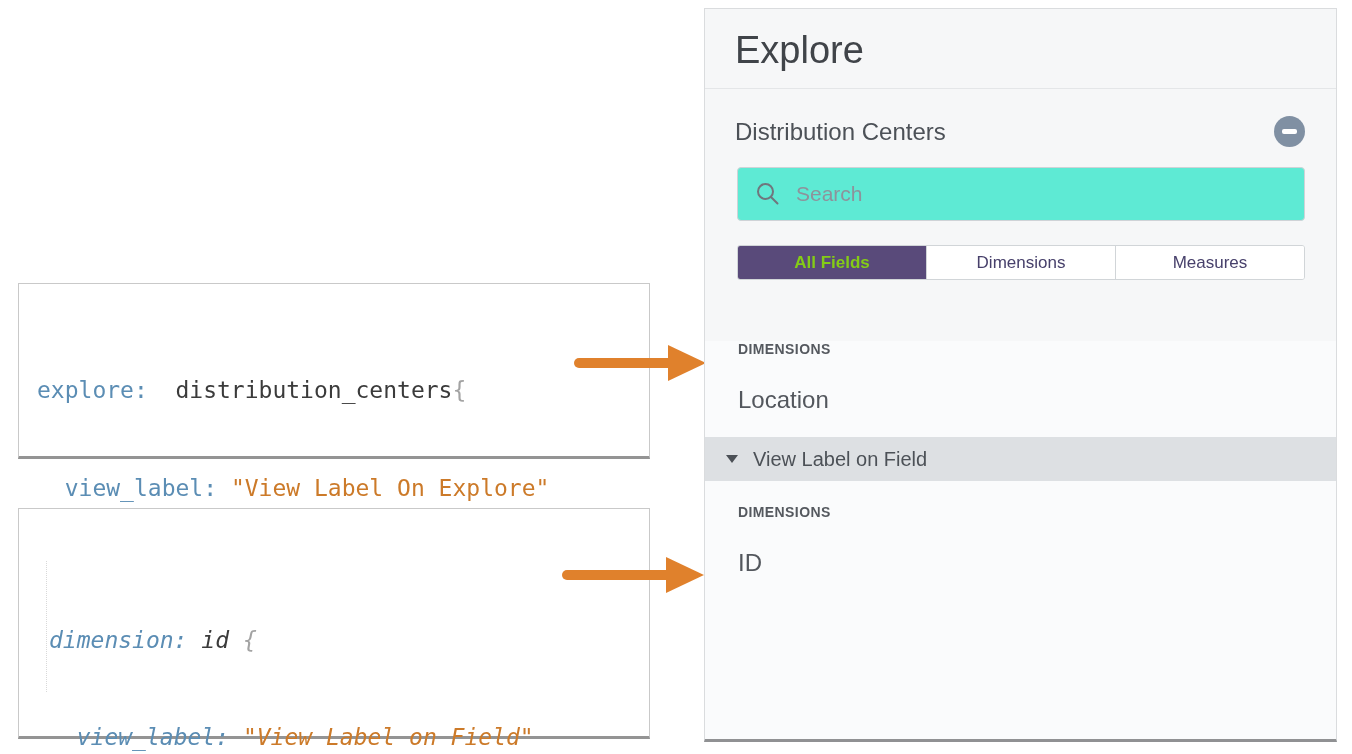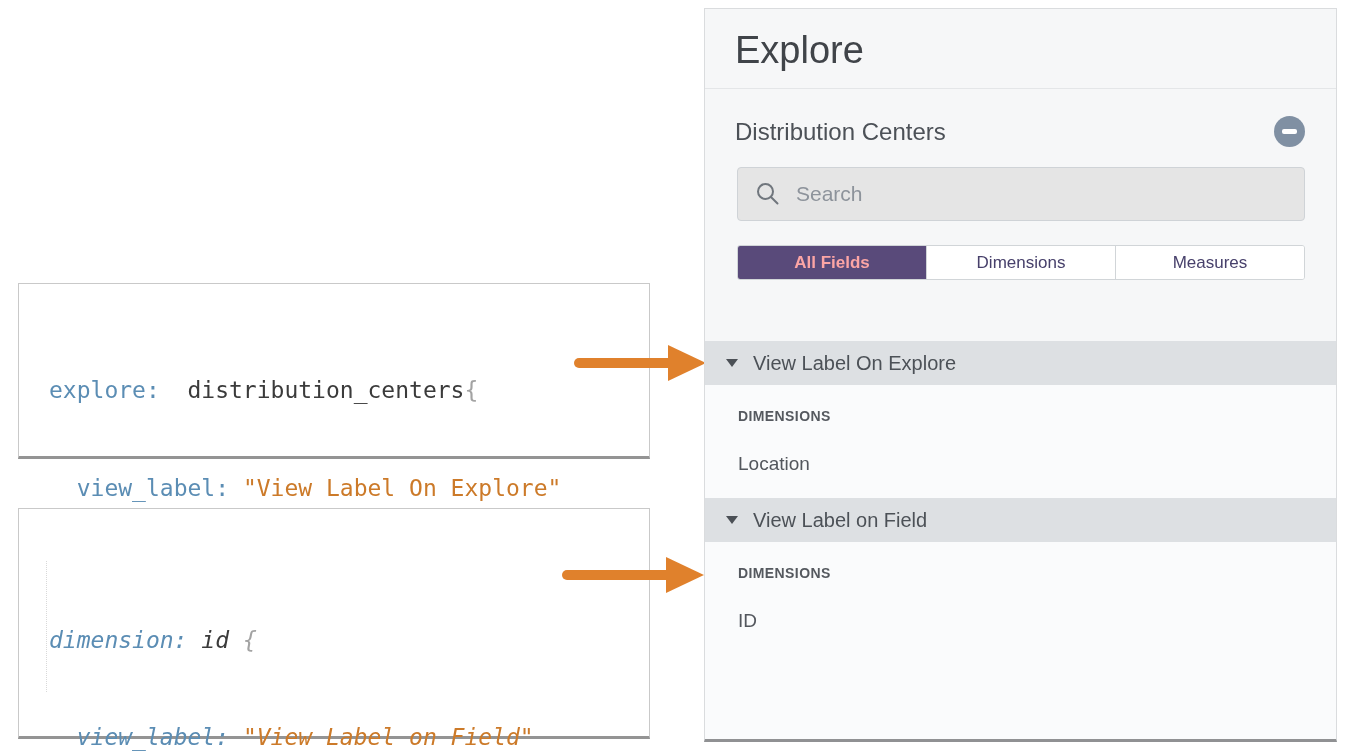--- a/index.html
+++ b/index.html
@@ -8,21 +8,21 @@
     font-family:"Liberation Sans", sans-serif;
   }
 
   
   .code-box{
     position:absolute;left:18px;width:632px;box-sizing:border-box;
     background:#ffffff;border:1px solid #c9c9c9;border-bottom:3px solid #949494;
     font-family:"DejaVu Sans Mono", monospace;font-size:23px;line-height:32.5px;
     color:#3b3b3b;white-space:pre;
   }
-  #code-box-1{top:283px;height:176px;padding:25px 0 0 30px;}
+  #code-box-1{top:283px;height:176px;padding:25px 0 0 18px;}
   #code-box-2{top:508px;height:231px;padding:17px 0 0 30px;font-style:italic;}
   .code-line{white-space:pre;}
   .kw{color:#5b8db4;}
   .str{color:#cc7a29;}
   .brace{color:#a3a3a3;}
   .indent-guide{
     position:absolute;left:27px;top:52px;height:131px;width:0;
     border-left:1px dotted #d9d9d9;
   }
 
@@ -46,63 +46,63 @@
   }
   .explore-name{flex:1;font-size:24px;color:#4c5157;font-weight:400;}
   .minus-btn{
     width:31px;height:31px;border-radius:50%;background:#8090a3;
     display:flex;align-items:center;justify-content:center;cursor:pointer;border:none;padding:0;
   }
   .minus-bar{display:block;width:15px;height:4.5px;border-radius:2px;background:#ffffff;}
 
   .search-row{
     margin:20px 31px 0 32px;height:54px;box-sizing:border-box;
-    background:#e5e5e5;border:1px solid #cfd3d7;border-radius:4px;
+    background:#5eead4;border:1px solid #cfd3d7;border-radius:4px;
     display:flex;align-items:center;padding:0 14px 0 17px;
   }
   .search-row input{
     flex:1;border:none;outline:none;background:transparent;
     font-family:"Liberation Sans", sans-serif;font-size:21px;color:#44484e;
     margin-left:13px;
   }
   .search-row input::placeholder{color:#8d939b;opacity:1;}
 
   .tabs{
     margin:24px 31px 0 32px;height:33px;display:flex;
     border:1px solid #d1d5d8;border-radius:3px;background:#ffffff;overflow:hidden;
   }
   .tab{
     flex:1;display:flex;align-items:center;justify-content:center;
     font-size:17px;color:#47406b;background:#ffffff;border:none;cursor:pointer;
     border-right:1px solid #d1d5d8;
     font-family:"Liberation Sans", sans-serif;
   }
   .tab:last-child{border-right:none;}
-  .tab.selected{background:#594a7a;color:#fca5a5;font-weight:bold;}
+  .tab.selected{background:#594a7a;color:#84cc16;font-weight:bold;}
 
   .fields-area{
     position:absolute;left:0;right:0;top:332px;bottom:0;background:#fafbfc;
   }
   .section-header{
     height:44px;background:#dde0e3;display:flex;align-items:center;
     padding-left:21px;cursor:pointer;
   }
   .section-header + * {margin-top:23px;}
   .caret{
     width:0;height:0;border-left:6.5px solid transparent;
     border-right:6.5px solid transparent;border-top:8px solid #4b5056;
     margin-right:15px;
   }
   .section-label{font-size:20px;color:#4c5157;}
   .group-heading{
     margin-left:33px;font-size:14px;font-weight:bold;color:#55595f;
     letter-spacing:0.4px;
   }
   .field-item{
-    margin:29px 0 0 33px;font-size:19px;color:#53575d;cursor:pointer;
+    margin:29px 0 0 33px;font-size:24px;color:#53575d;cursor:pointer;
   }
   .field-item + .field-item{margin-top:24px;}
   #section-2{margin-top:23px;}
 </style>
 </head>
 <body>
 
 <div class="code-box" id="code-box-1">
   <div class="code-line"><span class="kw">explore:</span><span>  distribution_centers</span><span class="brace">{</span></div>
   <div class="code-line"><span>  </span><span class="kw">view_label:</span><span> </span><span class="str">"View Label On Explore"</span></div>
@@ -148,24 +148,20 @@
     <input type="text" placeholder="Search" style="">
   </div>
 
   <div class="tabs">
     <button class="tab selected">All Fields</button>
     <button class="tab">Dimensions</button>
     <button class="tab">Measures</button>
   </div>
 
   <div class="fields-area">
-    <div class="section-header" id="section-1">
-      <span class="caret"></span>
-      <span class="section-label">View Label On Explore</span>
-    </div>
     <div class="group-heading">DIMENSIONS</div>
     <div class="field-item">Location</div>
 
     <div class="section-header" id="section-2">
       <span class="caret"></span>
       <span class="section-label">View Label on Field</span>
     </div>
     <div class="group-heading">DIMENSIONS</div>
     <div class="field-item">ID</div>
   </div>

